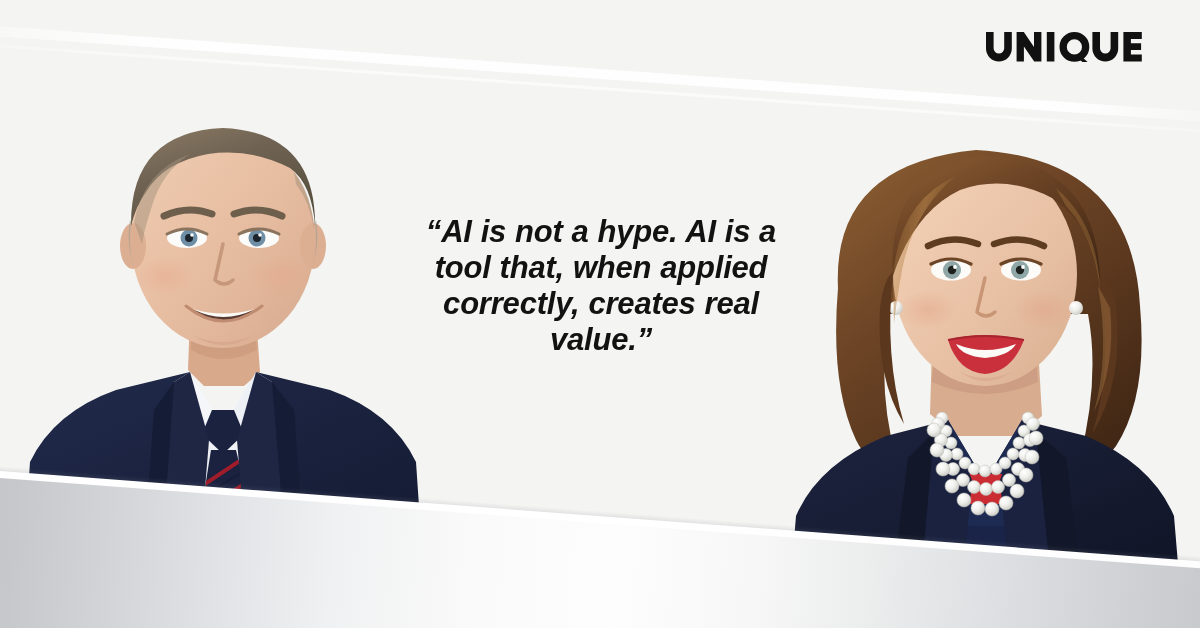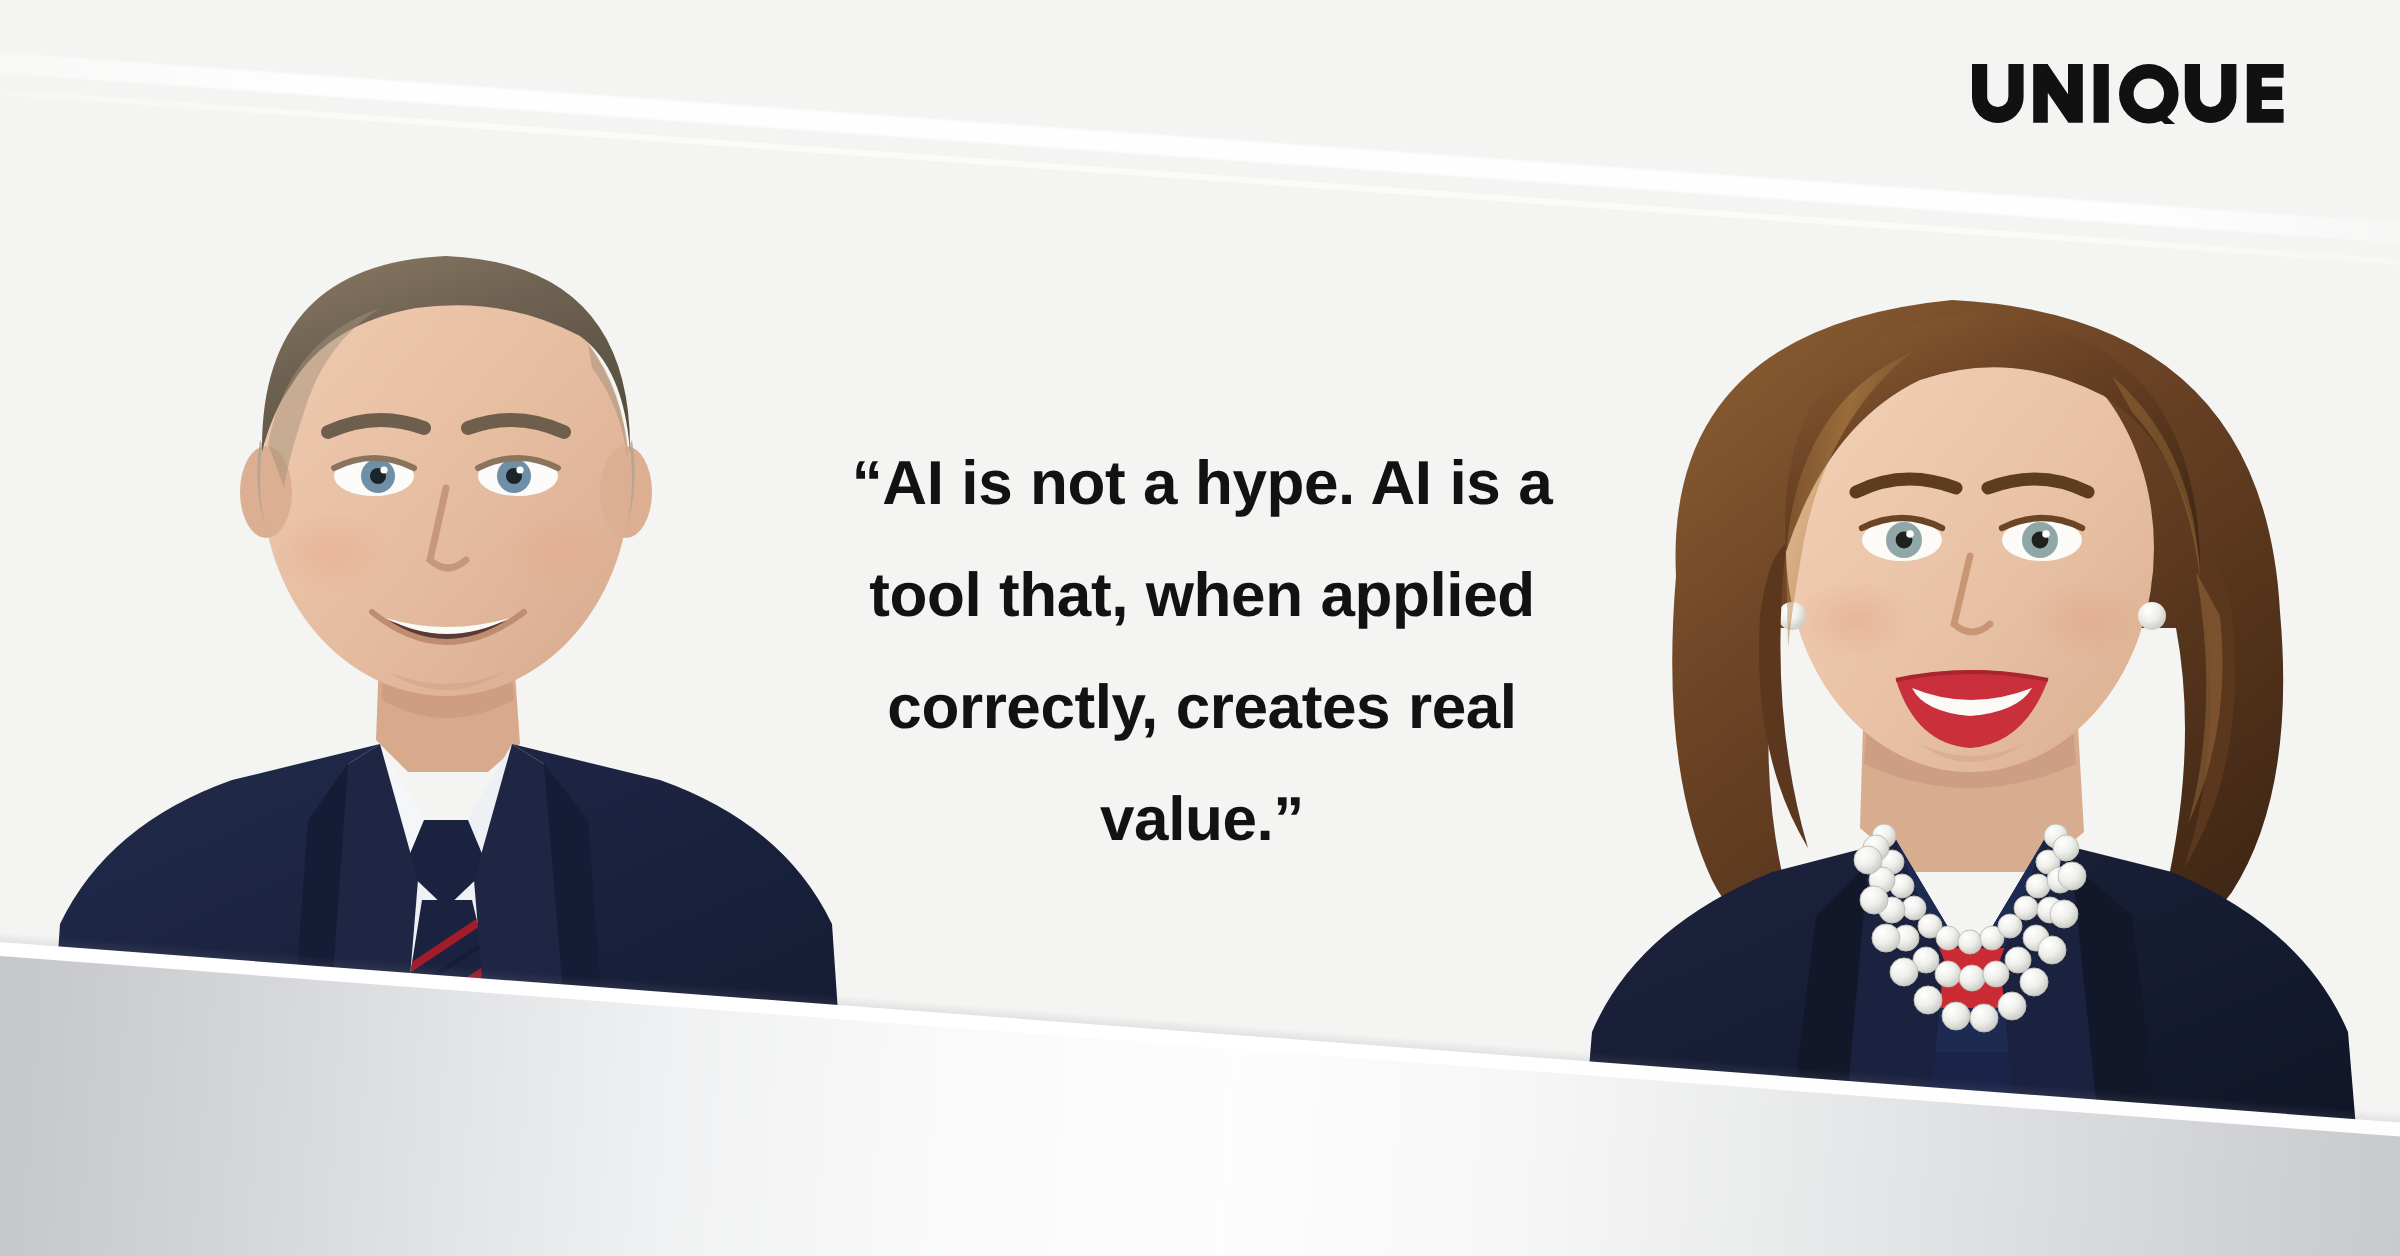--- a/index.html
+++ b/index.html
@@ -75,22 +75,23 @@
 
   
   .quote{
     position:absolute;
     left:395px; top:214px;
     width:412px;
     z-index:8;
     text-align:center;
     color:#121212;
     font-size:31px;
-    line-height:56px;
+    line-height:36px;
     font-weight:700;
+    font-style:italic;
     letter-spacing:-.2px;
     word-spacing:.5px;
   }
 
   
   .portrait{ position:absolute; z-index:4; }
   #portrait-left{ left:-6px; top:110px; width:500px; height:440px; }
   #portrait-right{ right:-10px; top:128px; width:430px; height:460px; }
 </style>
 </head>

